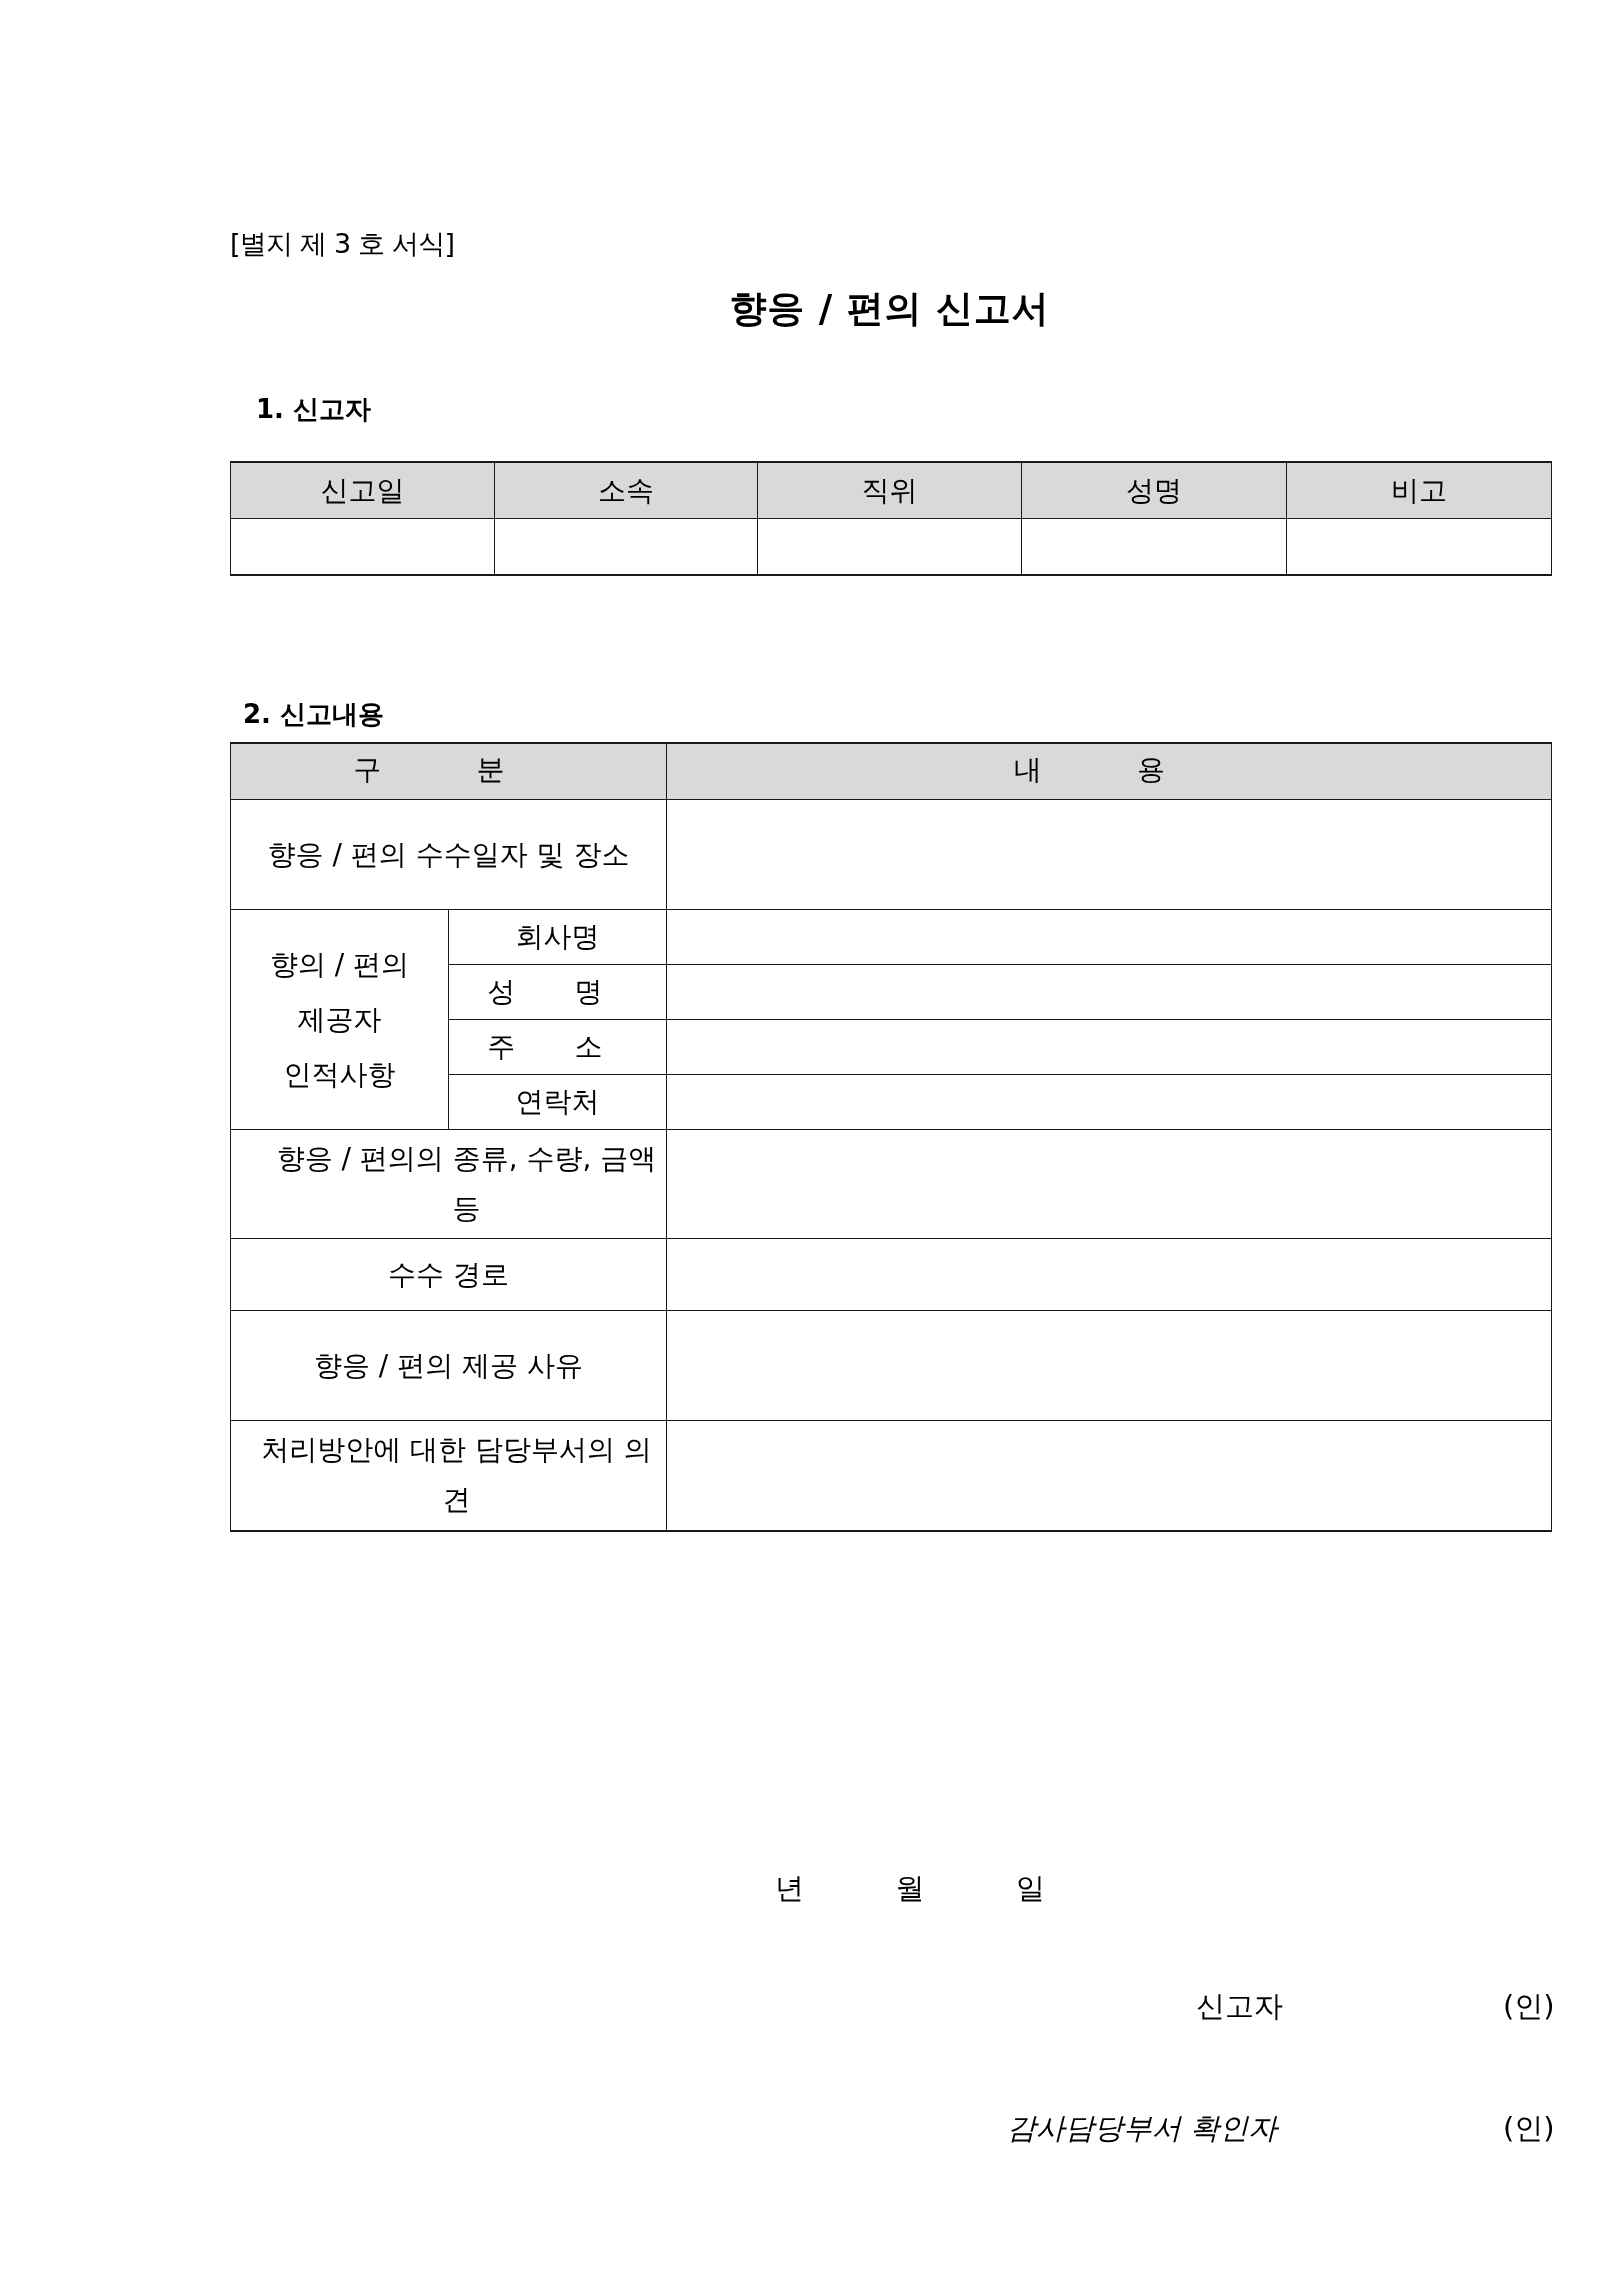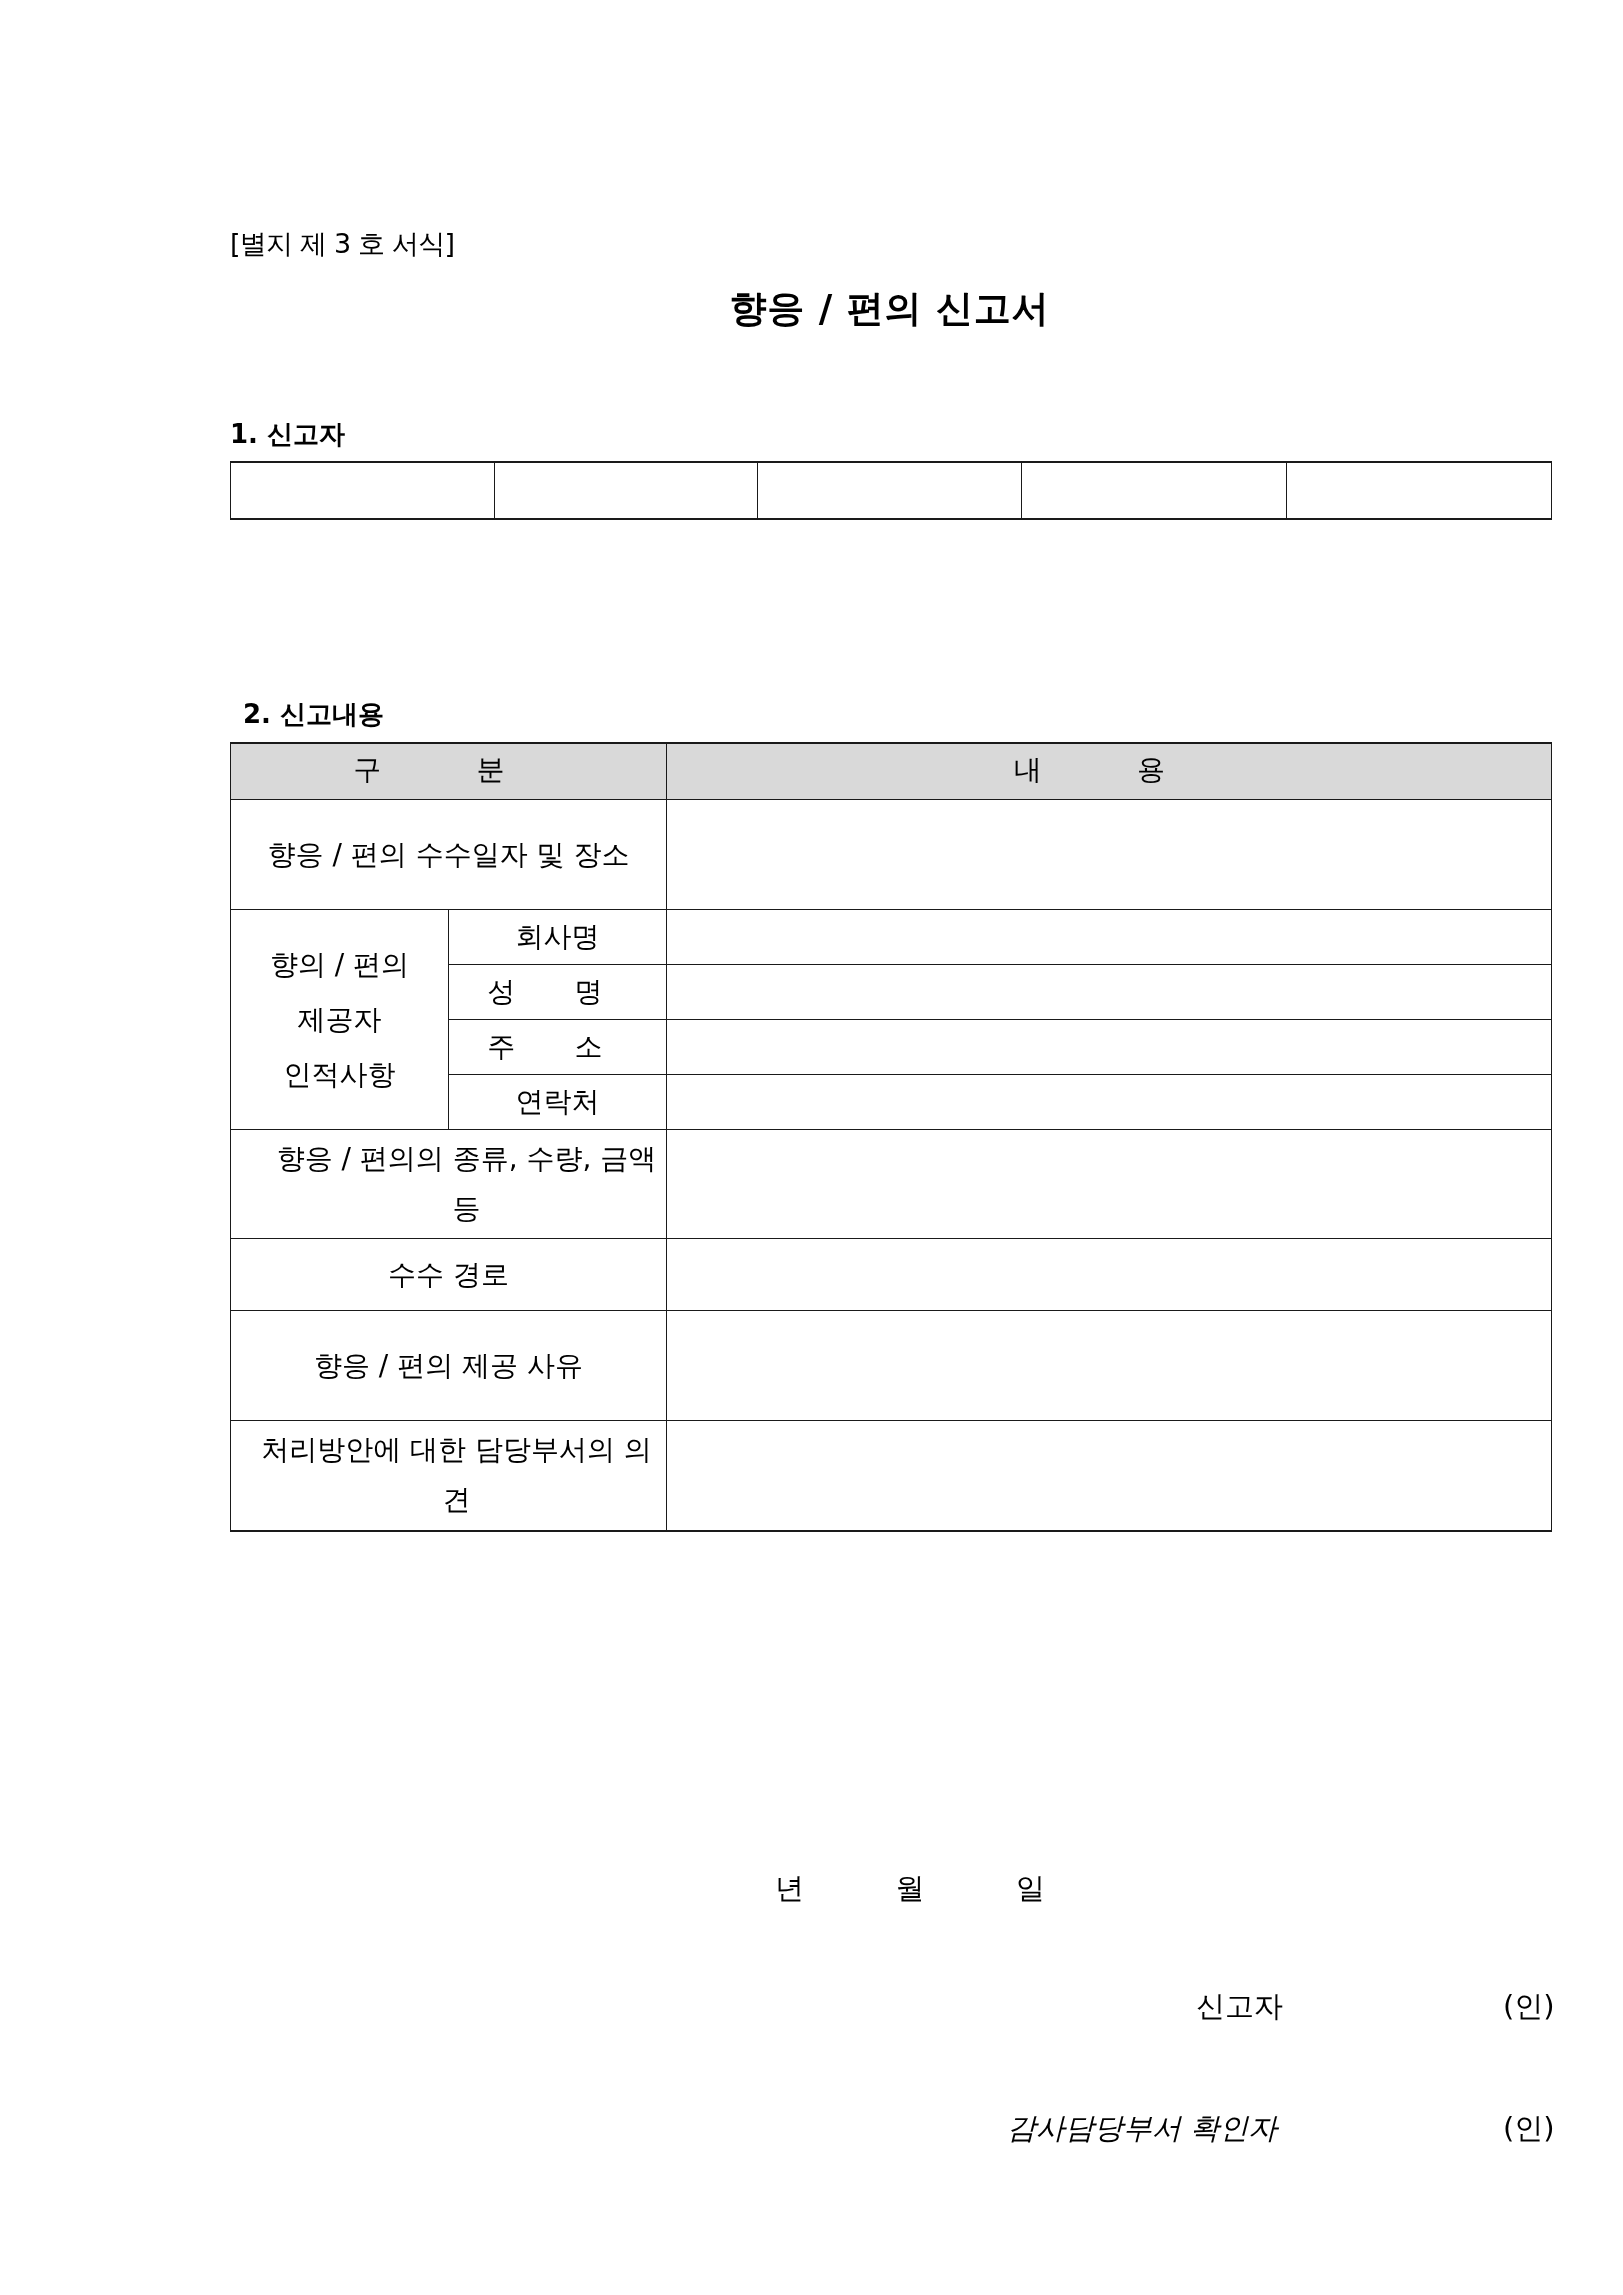--- a/index.html
+++ b/index.html
@@ -4,21 +4,21 @@
   <style>
     html, body { margin: 0; padding: 0; background: #ffffff; }
     body {
       width: 1624px; height: 2295px; position: relative; overflow: hidden;
       font-family: "DejaVu Sans", "Liberation Sans", sans-serif; color: #000;
     }
     .abs { position: absolute; }
     .form-code { left: 230px; top: 226px; font-size: 27px; letter-spacing: -0.8px; }
     .doc-title { left: 0; width: 1779px; top: 284px; text-align: center; font-size: 37px; font-weight: bold; letter-spacing: 0.8px; }
     .section-heading { font-size: 26px; font-weight: bold; left: 230px; }
-    .sec1 { top: 417px; }
+    .sec1 { top: 392px; margin-left: 26px; }
     .sec2 { top: 697px; margin-left: 13px; }
 
     table.grid { position: absolute; border-collapse: collapse; table-layout: fixed; }
     table.grid td, table.grid th {
       border: 1.6px solid #1a1a1a; text-align: center; vertical-align: middle;
       font-size: 28px; font-weight: normal; padding: 0; line-height: 1.9;
     }
     table.grid th { background: #d9d9d9; }
     .t1 { left: 230px; top: 461px; width: 1320px; border-top: 2.4px solid #1a1a1a; border-bottom: 2.4px solid #1a1a1a; }
     .t1 th { height: 55px; border-bottom: 2.4px solid #1a1a1a; }
@@ -49,20 +49,27 @@
 <div class="abs section-heading sec1">1. 신고자</div>
 <table class="grid t1">
   <colgroup>
     <col style="width:264px">
       <col style="width:263px">
       <col style="width:264px">
       <col style="width:265px">
       <col style="width:265px">
   </colgroup>
   <tbody>
+      <tr>
+    <th>신고일</th>
+    <th>소속</th>
+    <th>직위</th>
+    <th>성명</th>
+    <th>비고</th>
+  </tr>
   <tr>
     <td></td>
     <td></td>
     <td></td>
     <td></td>
     <td></td>
   </tr>
 </tbody>
   </table>
 

